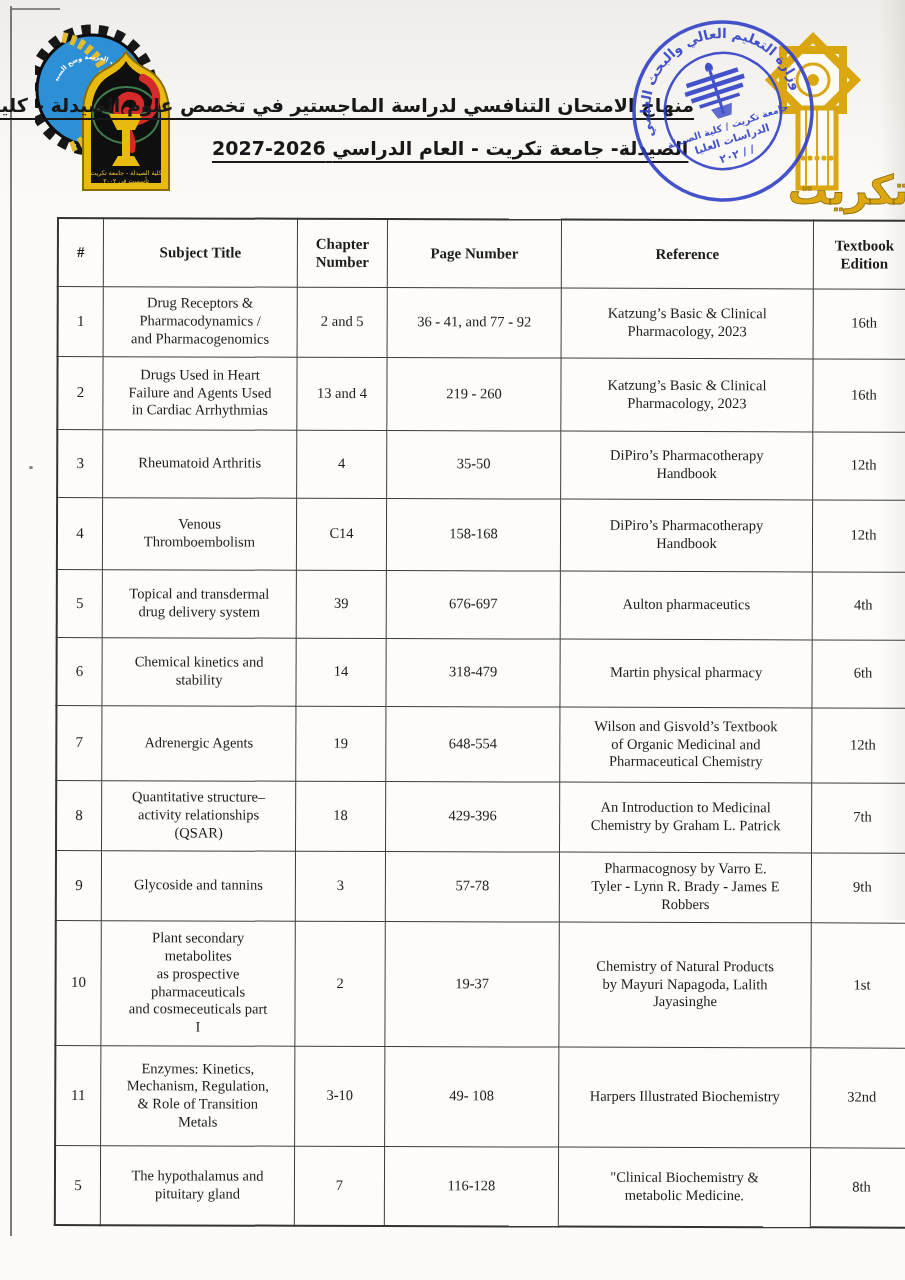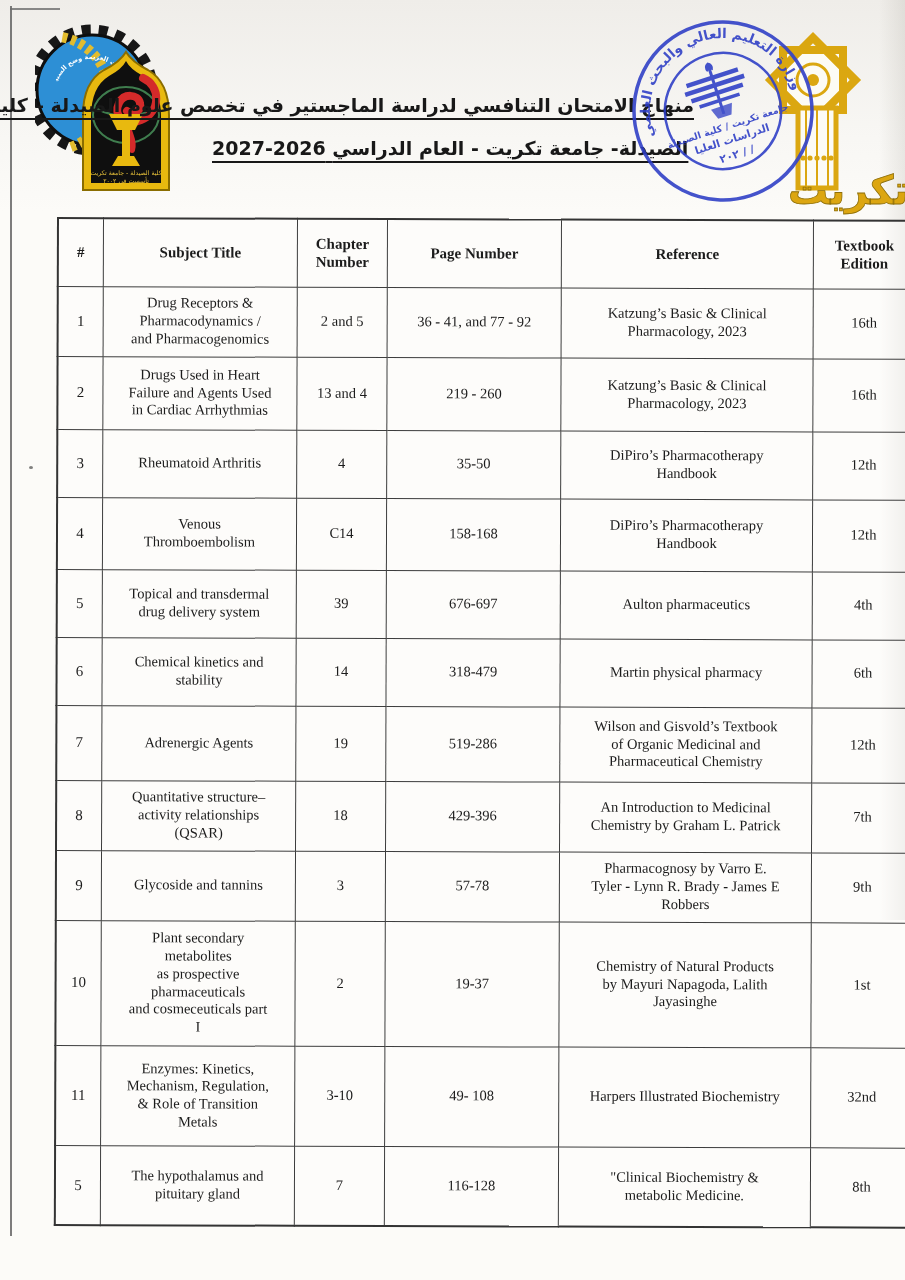--- a/index.html
+++ b/index.html
@@ -144,21 +144,21 @@
 stability</td>
           <td class="c-chapter">14</td>
           <td class="c-pages">318-479</td>
           <td class="c-reference">Martin physical pharmacy</td>
           <td class="c-edition">6th</td>
         </tr>
         <tr style="height: 75px;">
           <td class="c-num">7</td>
           <td class="c-subject">Adrenergic Agents</td>
           <td class="c-chapter">19</td>
-          <td class="c-pages">519-286</td>
+          <td class="c-pages">648-554</td>
           <td class="c-reference">Wilson and Gisvold’s Textbook
 of Organic Medicinal and
 Pharmaceutical Chemistry</td>
           <td class="c-edition">12th</td>
         </tr>
         <tr style="height: 70px;">
           <td class="c-num">8</td>
           <td class="c-subject">Quantitative structure–
 activity relationships
 (QSAR)</td>

